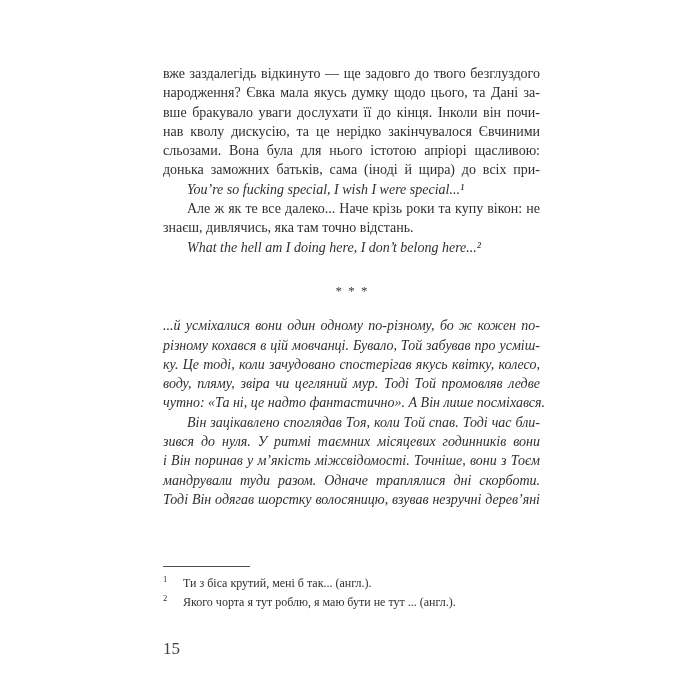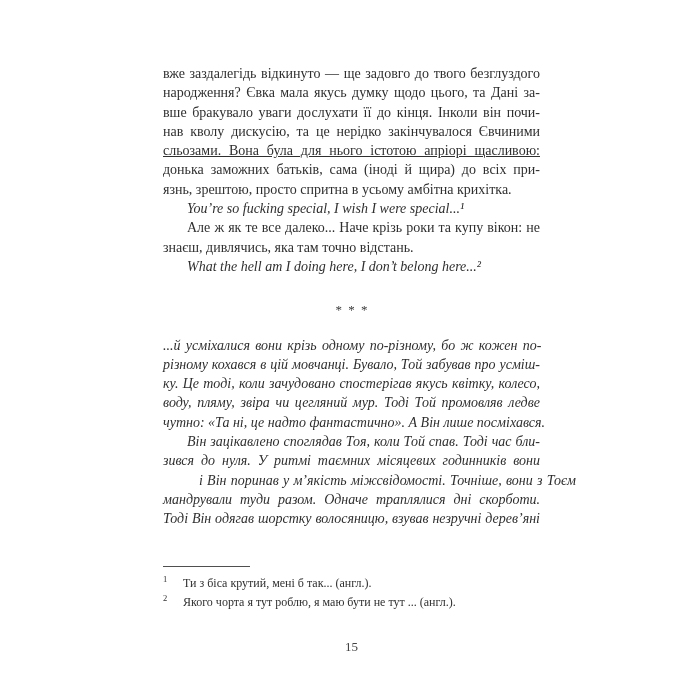--- a/index.html
+++ b/index.html
@@ -60,61 +60,59 @@
   .fn-marker sup {
     font-size: 8.5px;
     line-height: 0;
   }
   .fn-text .it { }
   .page-number {
     position: absolute;
     left: 163px;
     top: 639px;
     width: 377px;
-    text-align: center;
-    font-size: 13px;
+    font-size: 17px;
     color: #424242;
   }
 </style>
 </head>
 <body>
 
 <div class="page">
   <div class="text-column">
       <div class="paragraph">
         <div class="line"><span class="line-text" style="word-spacing: 1.1543px;">вже заздалегідь відкинуто — ще задовго до твого безглуздого</span></div>
         <div class="line"><span class="line-text" style="word-spacing: 1.93403px;">народження? Євка мала якусь думку щодо цього, та Дані за-</span></div>
         <div class="line"><span class="line-text" style="word-spacing: 2.11111px; margin-top: 14px;">вше бракувало уваги дослухати її до кінця. Інколи він почи-</span></div>
         <div class="line"><span class="line-text" style="word-spacing: 3.37723px; font-family: Liberation Serif, serif;">нав кволу дискусію, та це нерідко закінчувалося Євчиними</span></div>
-        <div class="line"><span class="line-text" style="word-spacing: 4.31027px; text-decoration: underline;">сльозами. Вона була для нього істотою апріорі щасливою:</span></div>
+        <div class="line"><span class="line-text" style="word-spacing: 4.31027px;">сльозами. Вона була для нього істотою апріорі щасливою:</span></div>
         <div class="line"><span class="line-text" style="word-spacing: 3.35764px;">донька заможних батьків, сама (іноді й щира) до всіх при-</span></div>
-        <div class="line final"><span class="line-text">язнь, зрештою, просто спритна в усьому амбітна крихітка.</span></div>
       </div>
       <div class="paragraph italic">
         <div class="line indent final"><span class="line-text">You’re so fucking special, I wish I were special...¹</span></div>
       </div>
       <div class="paragraph">
         <div class="line indent"><span class="line-text" style="word-spacing: 0.571615px;">Але ж як те все далеко... Наче крізь роки та купу вікон: не</span></div>
         <div class="line final"><span class="line-text">знаєш, дивлячись, яка там точно відстань.</span></div>
       </div>
       <div class="paragraph italic">
         <div class="line indent final"><span class="line-text">What the hell am I doing here, I don’t belong here...²</span></div>
       </div>
       <div class="separator">* * *</div>
       <div class="paragraph italic">
-        <div class="line"><span class="line-text" style="word-spacing: 1.79688px;">...й усміхалися вони крізь одному по-різному, бо ж кожен по-</span></div>
+        <div class="line"><span class="line-text" style="word-spacing: 1.79688px;">...й усміхалися вони один одному по-різному, бо ж кожен по-</span></div>
         <div class="line"><span class="line-text" style="word-spacing: 0.421875px;">різному кохався в цій мовчанці. Бувало, Той забував про усміш-</span></div>
         <div class="line"><span class="line-text" style="word-spacing: 0.779297px;">ку. Це тоді, коли зачудовано спостерігав якусь квітку, колесо,</span></div>
         <div class="line"><span class="line-text" style="word-spacing: 2.125px;">воду, пляму, звіра чи цегляний мур. Тоді Той промовляв ледве</span></div>
         <div class="line final"><span class="line-text">чутно: «Та ні, це надто фантастично». А Він лише посміхався.</span></div>
       </div>
       <div class="paragraph italic">
         <div class="line indent"><span class="line-text" style="word-spacing: 0.470486px;">Він зацікавлено споглядав Тоя, коли Той спав. Тоді час бли-</span></div>
         <div class="line"><span class="line-text" style="word-spacing: 3.38867px;">зився до нуля. У ритмі таємних місяцевих годинників вони</span></div>
-        <div class="line"><span class="line-text" style="word-spacing: 0.725694px; margin-left: 36px;">і Він поринав у м’якість міжсвідомості. Точніше, вони з Тоєм</span></div>
+        <div class="line"><span class="line-text" style="word-spacing: 0.725694px;">і Він поринав у м’якість міжсвідомості. Точніше, вони з Тоєм</span></div>
         <div class="line"><span class="line-text" style="word-spacing: 4.45312px;">мандрували туди разом. Одначе траплялися дні скорботи.</span></div>
         <div class="line"><span class="line-text" style="word-spacing: 0.330357px;">Тоді Він одягав шорстку волосяницю, взував незручні дерев’яні</span></div>
       </div>
     </div>
   <div class="footnote-area">
     <div class="footnote-rule"></div>
     <div>
         <div class="footnote"><span class="fn-marker"><sup>1</sup></span><span class="fn-text"><span>Ти з біса крутий, мені б так... (</span><span class="it">англ.</span><span>).</span></span></div>
         <div class="footnote"><span class="fn-marker"><sup>2</sup></span><span class="fn-text"><span>Якого чорта я тут роблю, я маю бути не тут ... (</span><span class="it">англ.</span><span>).</span></span></div>
       </div>

